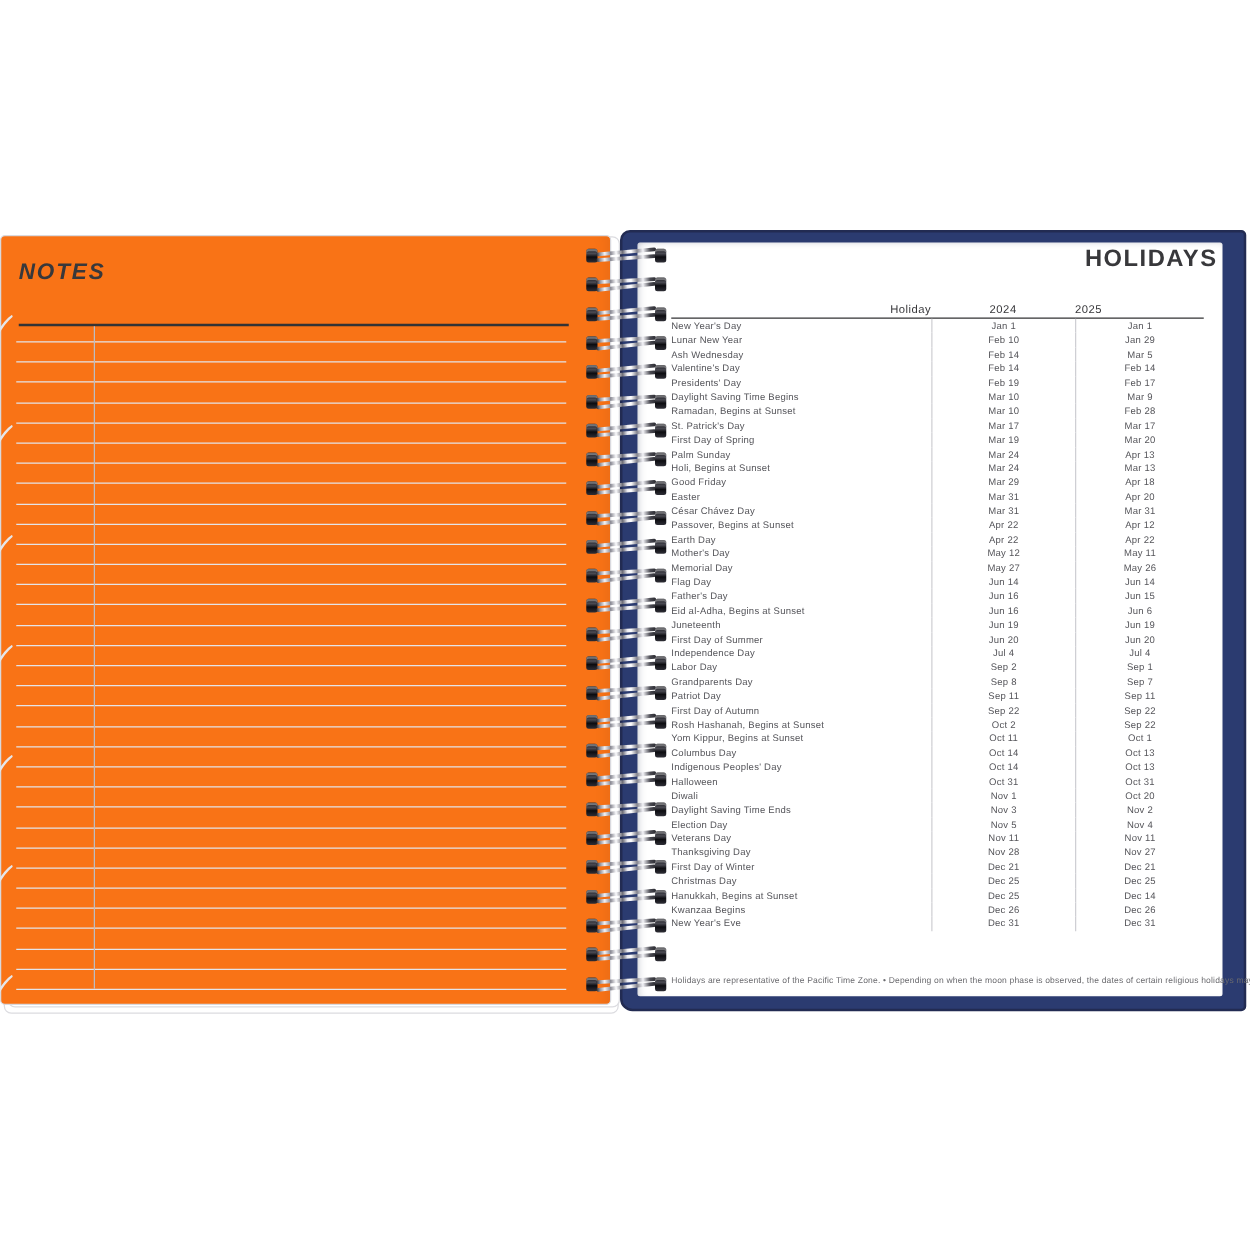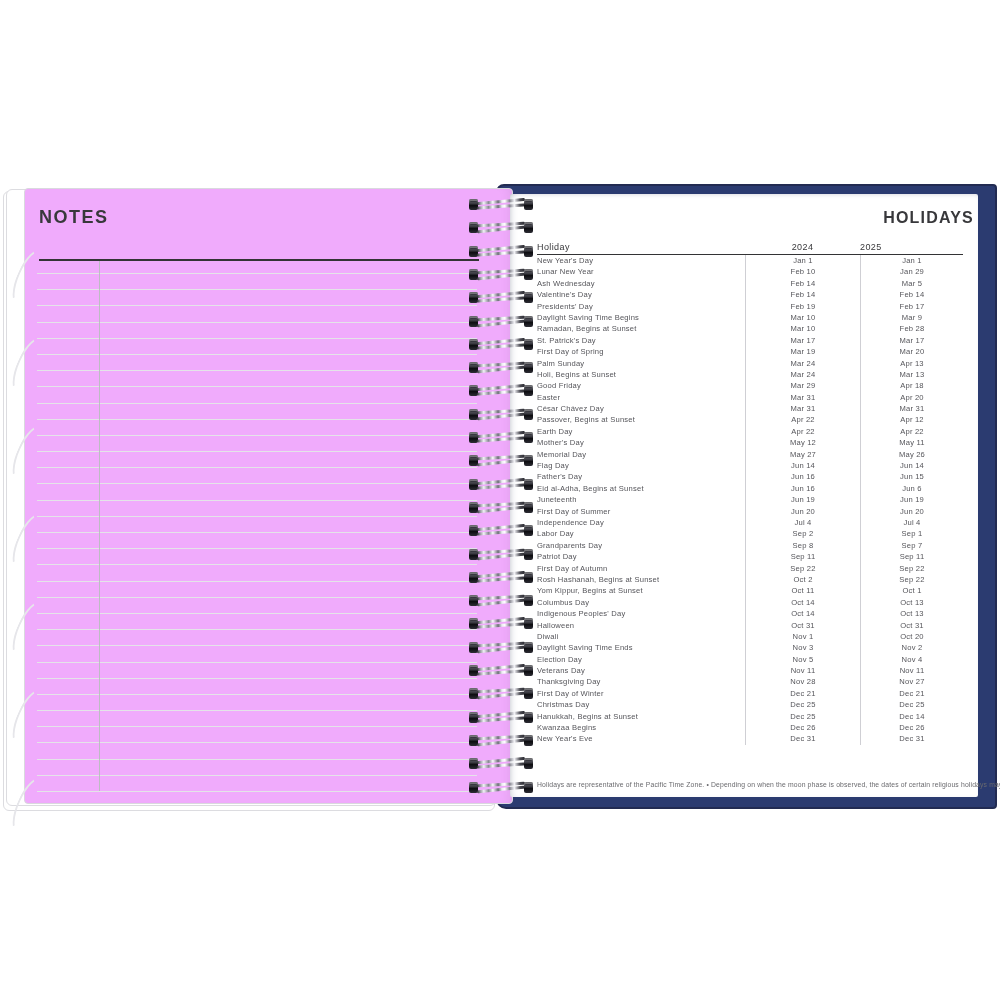--- a/index.html
+++ b/index.html
@@ -10,48 +10,48 @@
   
   .cover{position:absolute;left:496px;top:184px;width:501px;height:625px;
          background:var(--cover_navy,#2b3b70);
          border:2px solid var(--cover_edge,#222b52);
          border-radius:8px 4px 4px 10px;}
 
   
   .holidays-page{position:absolute;left:510px;top:194px;width:468px;height:603px;
          background:#fff;border-radius:2px;
          box-shadow:inset 5px 0 7px -5px rgba(25,35,70,.28), inset 0 3px 5px -3px rgba(25,35,70,.18);}
-  .holidays-title{position:absolute;top:15px;right:4px;font-size:16px;font-weight:700;
+  .holidays-title{position:absolute;top:3px;right:4px;font-size:19px;font-weight:700;
          letter-spacing:1.2px;color:var(--text_primary,#38383b);}
   .h-table{position:absolute;left:27px;top:46px;width:426px;}
   .h-head{display:flex;align-items:flex-end;height:15px;
          border-bottom:1.5px solid var(--rule_dark,#333335);padding-bottom:2px;}
   .h-head .hc{font-size:9px;color:var(--text_primary,#38383b);letter-spacing:.4px;}
-  .hc-name{width:208px;text-align:left;margin-top:46px;}
+  .hc-name{width:208px;text-align:right;margin-top:46px;}
   .hc-2024{width:115px;text-align:center;}
   .hc-2025{width:103px;}
   .h-rows{display:block;}
   .h-row{display:flex;height:11.4px;align-items:center;}
   .h-row .cell{font-size:7.6px;color:var(--text_secondary,#55555a);letter-spacing:.2px;
          white-space:nowrap;overflow:hidden;line-height:11.4px;}
   .c-name{width:208px;text-align:left;}
   .c-2024{width:115px;text-align:center;border-left:1px solid var(--table_divider,#cfcfd4);
           height:100%;}
   .c-2025{width:103px;text-align:center;border-left:1px solid var(--table_divider,#cfcfd4);
           height:100%;}
   .h-footnote{position:absolute;left:27px;top:587px;width:440px;font-size:6.8px;
           color:#6a6a6e;letter-spacing:.15px;white-space:nowrap;}
 
   
   .page-under{position:absolute;background:#fff;border:1px solid #dcdce0;border-radius:6px;}
   .pu1{left:3px;top:191px;width:492px;height:620px;}
   .pu2{left:6px;top:189px;width:490px;height:617px;}
-  .notes-page{position:absolute;left:24px;top:188px;width:489px;height:616px;background:#f0abfc;
+  .notes-page{position:absolute;left:0;top:188px;width:489px;height:616px;background:#f97316;
           border:1px solid #d9d9de;border-radius:4px;
-          box-shadow:inset -10px 0 12px -8px rgba(0,0,0,.07);}
+          box-shadow:inset -10px 0 12px -8px rgba(0,0,0,.07);font-style:italic;}
   .notes-title{position:absolute;left:14px;top:18px;font-size:18px;font-weight:700;
           letter-spacing:1.5px;color:var(--text_primary,#38383b);}
   .notes-rule{position:absolute;left:14px;top:70px;width:440px;height:2px;
           background:var(--rule_dark,#333335);}
   .ruled-lines{position:absolute;left:12px;top:84px;width:440px;}
   .rule-line{height:1px;background:var(--ruled_line,#e4e4e8);margin-bottom:15.2px;}
   .margin-line{position:absolute;left:74px;top:72px;width:1px;height:530px;
           background:var(--margin_line,#bcbcc2);}
   .curl{position:absolute;left:-8px;width:26px;height:62px;border:2px solid #ececf0;
           border-color:transparent transparent transparent #e6e6ea;border-radius:50%;

